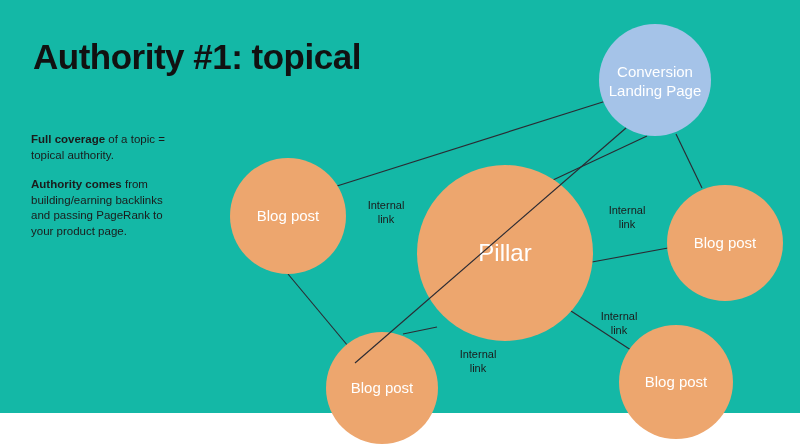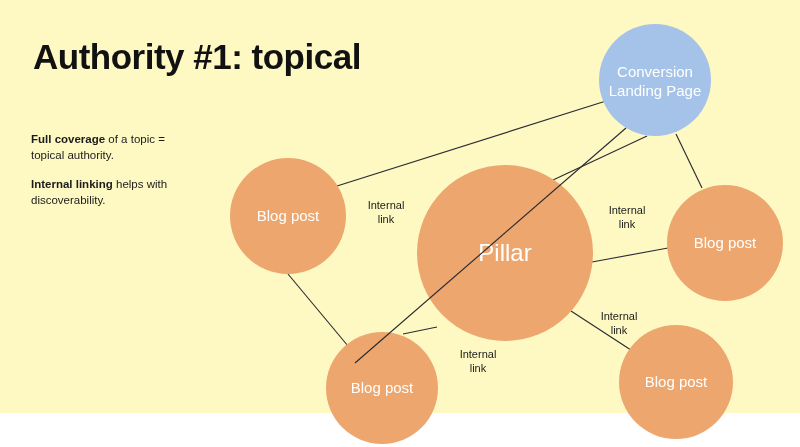--- a/index.html
+++ b/index.html
@@ -12,21 +12,21 @@
     height: 447px;
     overflow: hidden;
     font-family: "Liberation Sans", sans-serif;
     color: #1a1a1a;
     position: relative;
   }
   #slide {
     position: relative;
     width: 800px;
     height: 413px;
-    background: #fef9c3;
+    background: #14b8a6;
   }
   #page-title {
     position: absolute;
     left: 33px;
     top: 38px;
     font-size: 35px;
     font-weight: 700;
     letter-spacing: -0.5px;
     color: #111111;
     line-height: 1.1;
@@ -75,21 +75,21 @@
 </style>
 </head>
 <body>
 
 <div id="slide">
 
   <div id="page-title">Authority #1: topical</div>
 
   <div id="notes">
       <div class="note"><b>Full coverage</b><span> of a topic = topical authority.</span></div>
-      <div class="note"><b>Internal linking</b><span> helps with discoverability.</span></div>
+      <div class="note"><b>Authority comes</b><span> from building/earning backlinks and passing PageRank to your product page.</span></div>
     </div>
 
   <svg id="diagram" viewBox="0 0 800 447" width="800" height="447" xmlns="http://www.w3.org/2000/svg">
     <g id="edges-layer">
         <line x1="337" y1="186" x2="606" y2="101" class="edge-line" stroke="#2b2b33"></line>
         <line x1="647" y1="136" x2="553" y2="180" class="edge-line" stroke="#2b2b33"></line>
         <line x1="676" y1="134" x2="702" y2="188" class="edge-line" stroke="#2b2b33"></line>
         <line x1="592" y1="262" x2="668" y2="248" class="edge-line" stroke="#2b2b33"></line>
         <line x1="571" y1="311" x2="634" y2="352" class="edge-line" stroke="#2b2b33"></line>
         <line x1="437" y1="327" x2="403" y2="334" class="edge-line" stroke="#2b2b33"></line>

